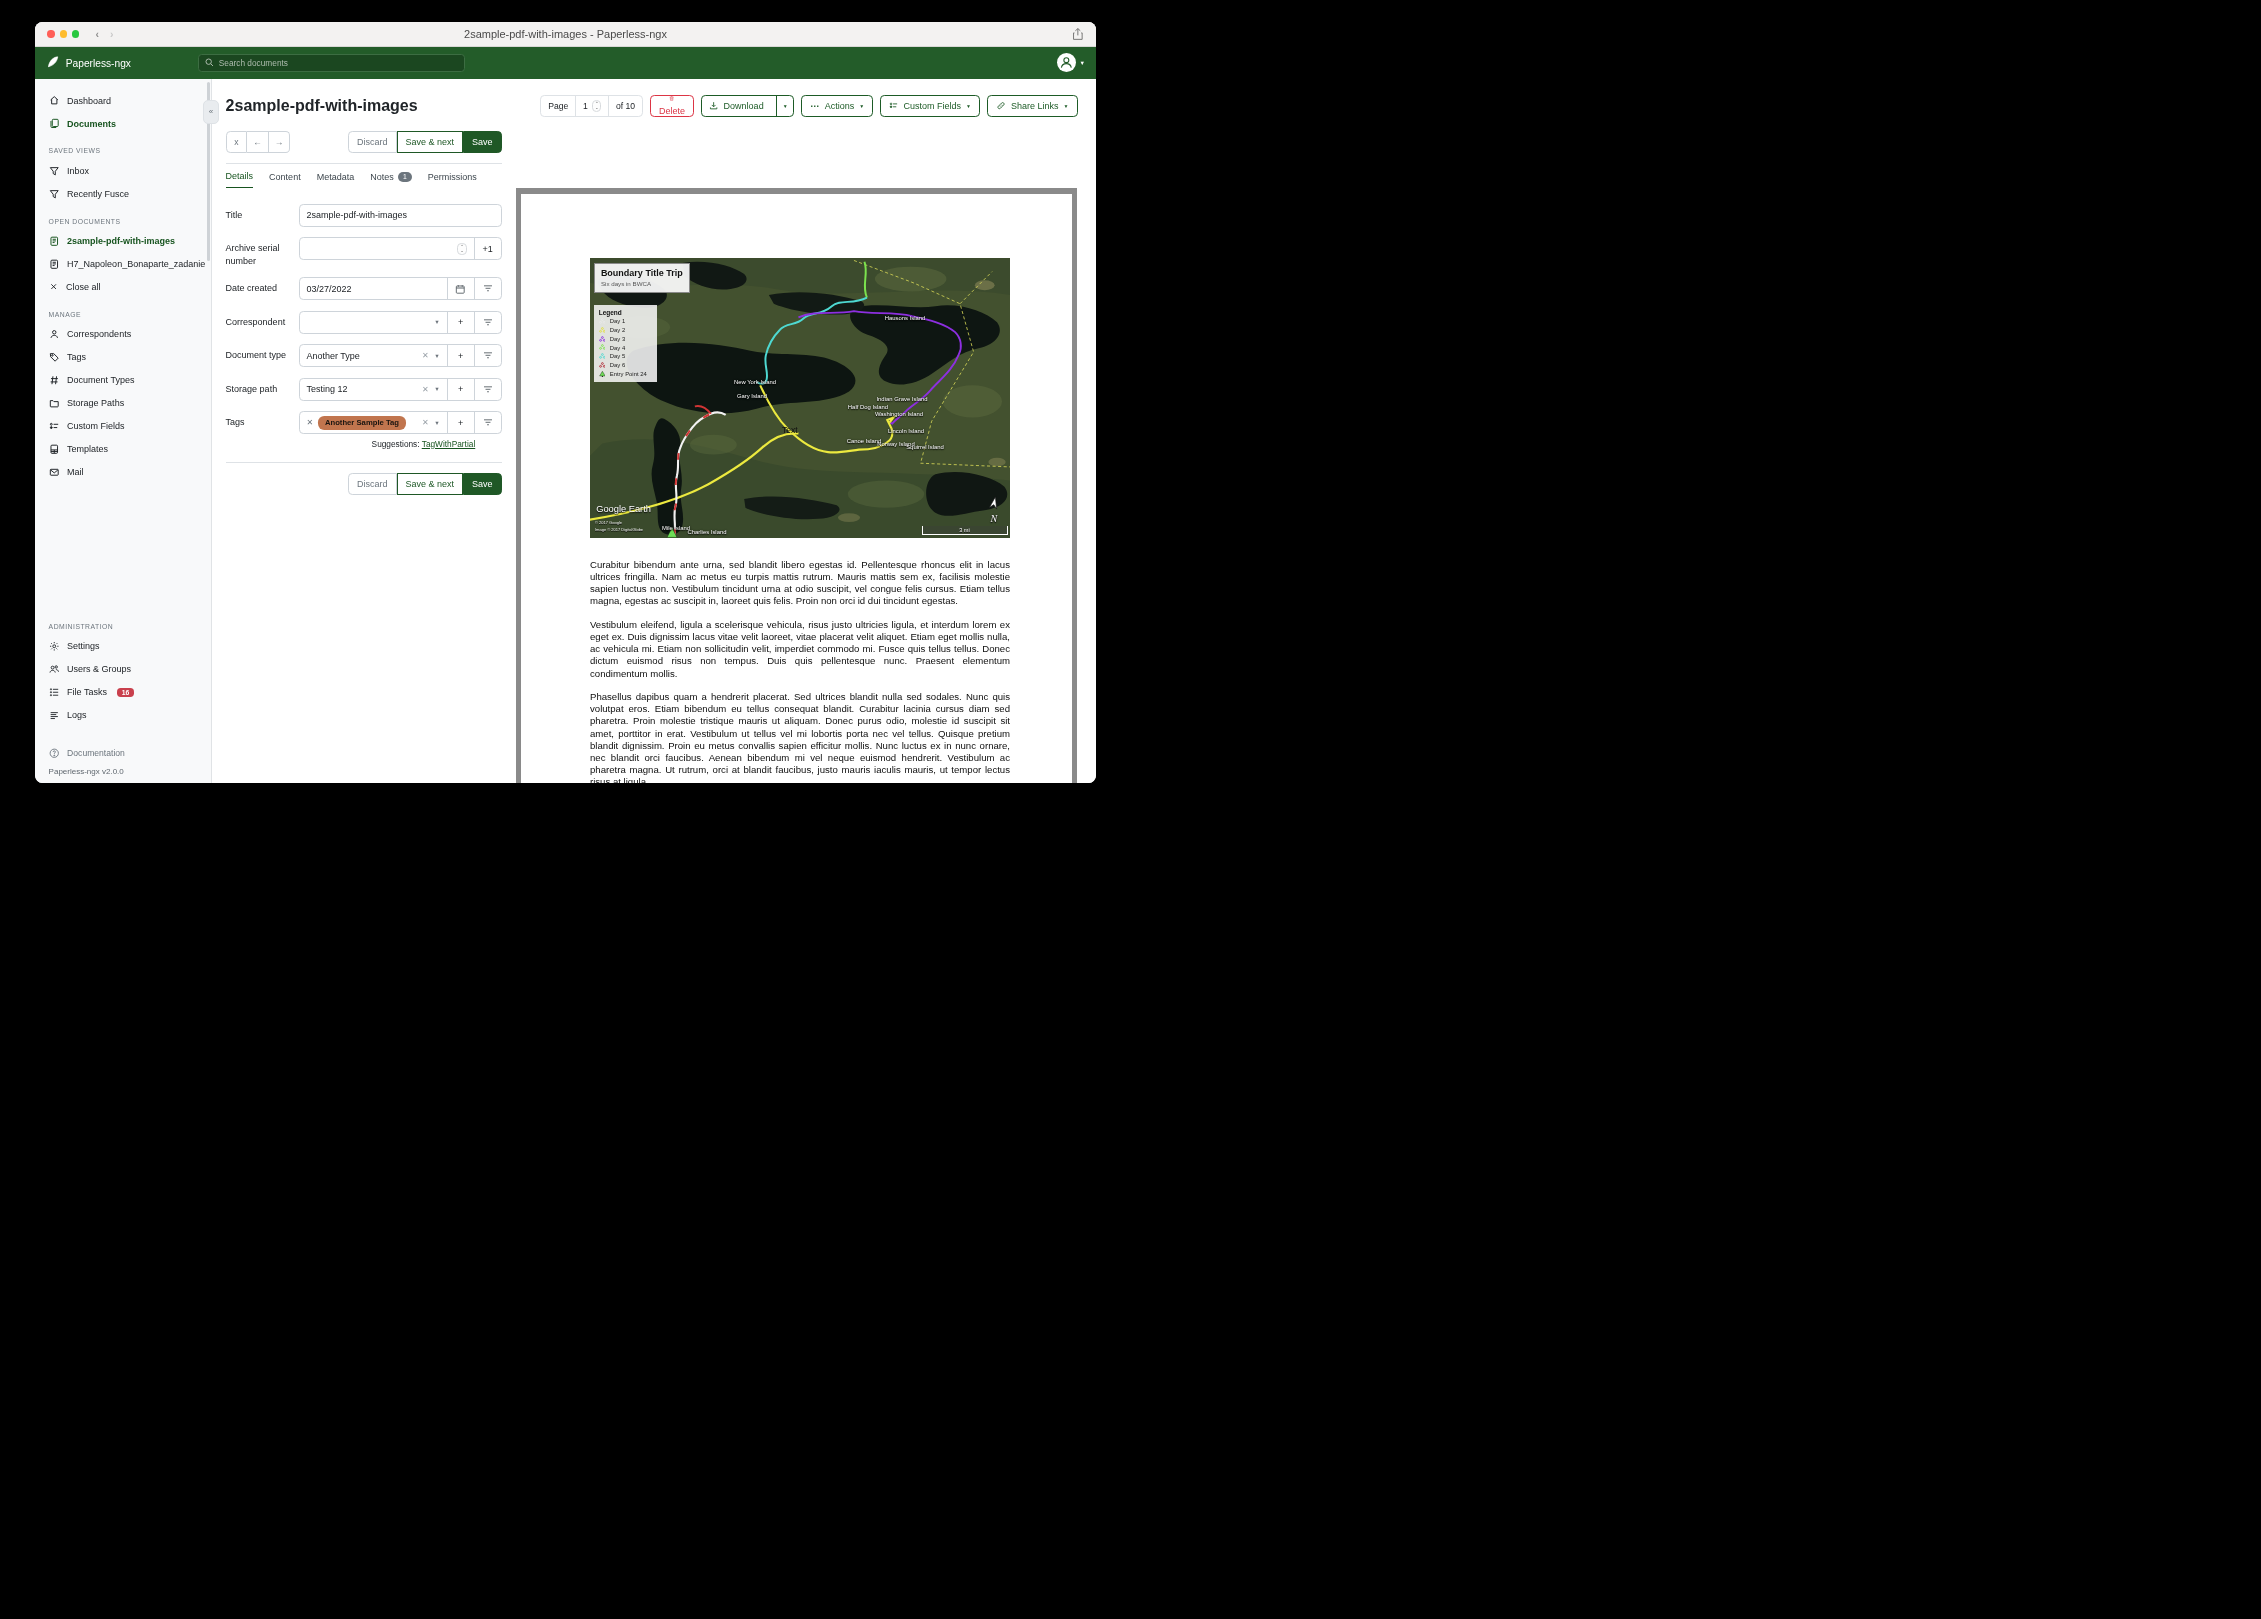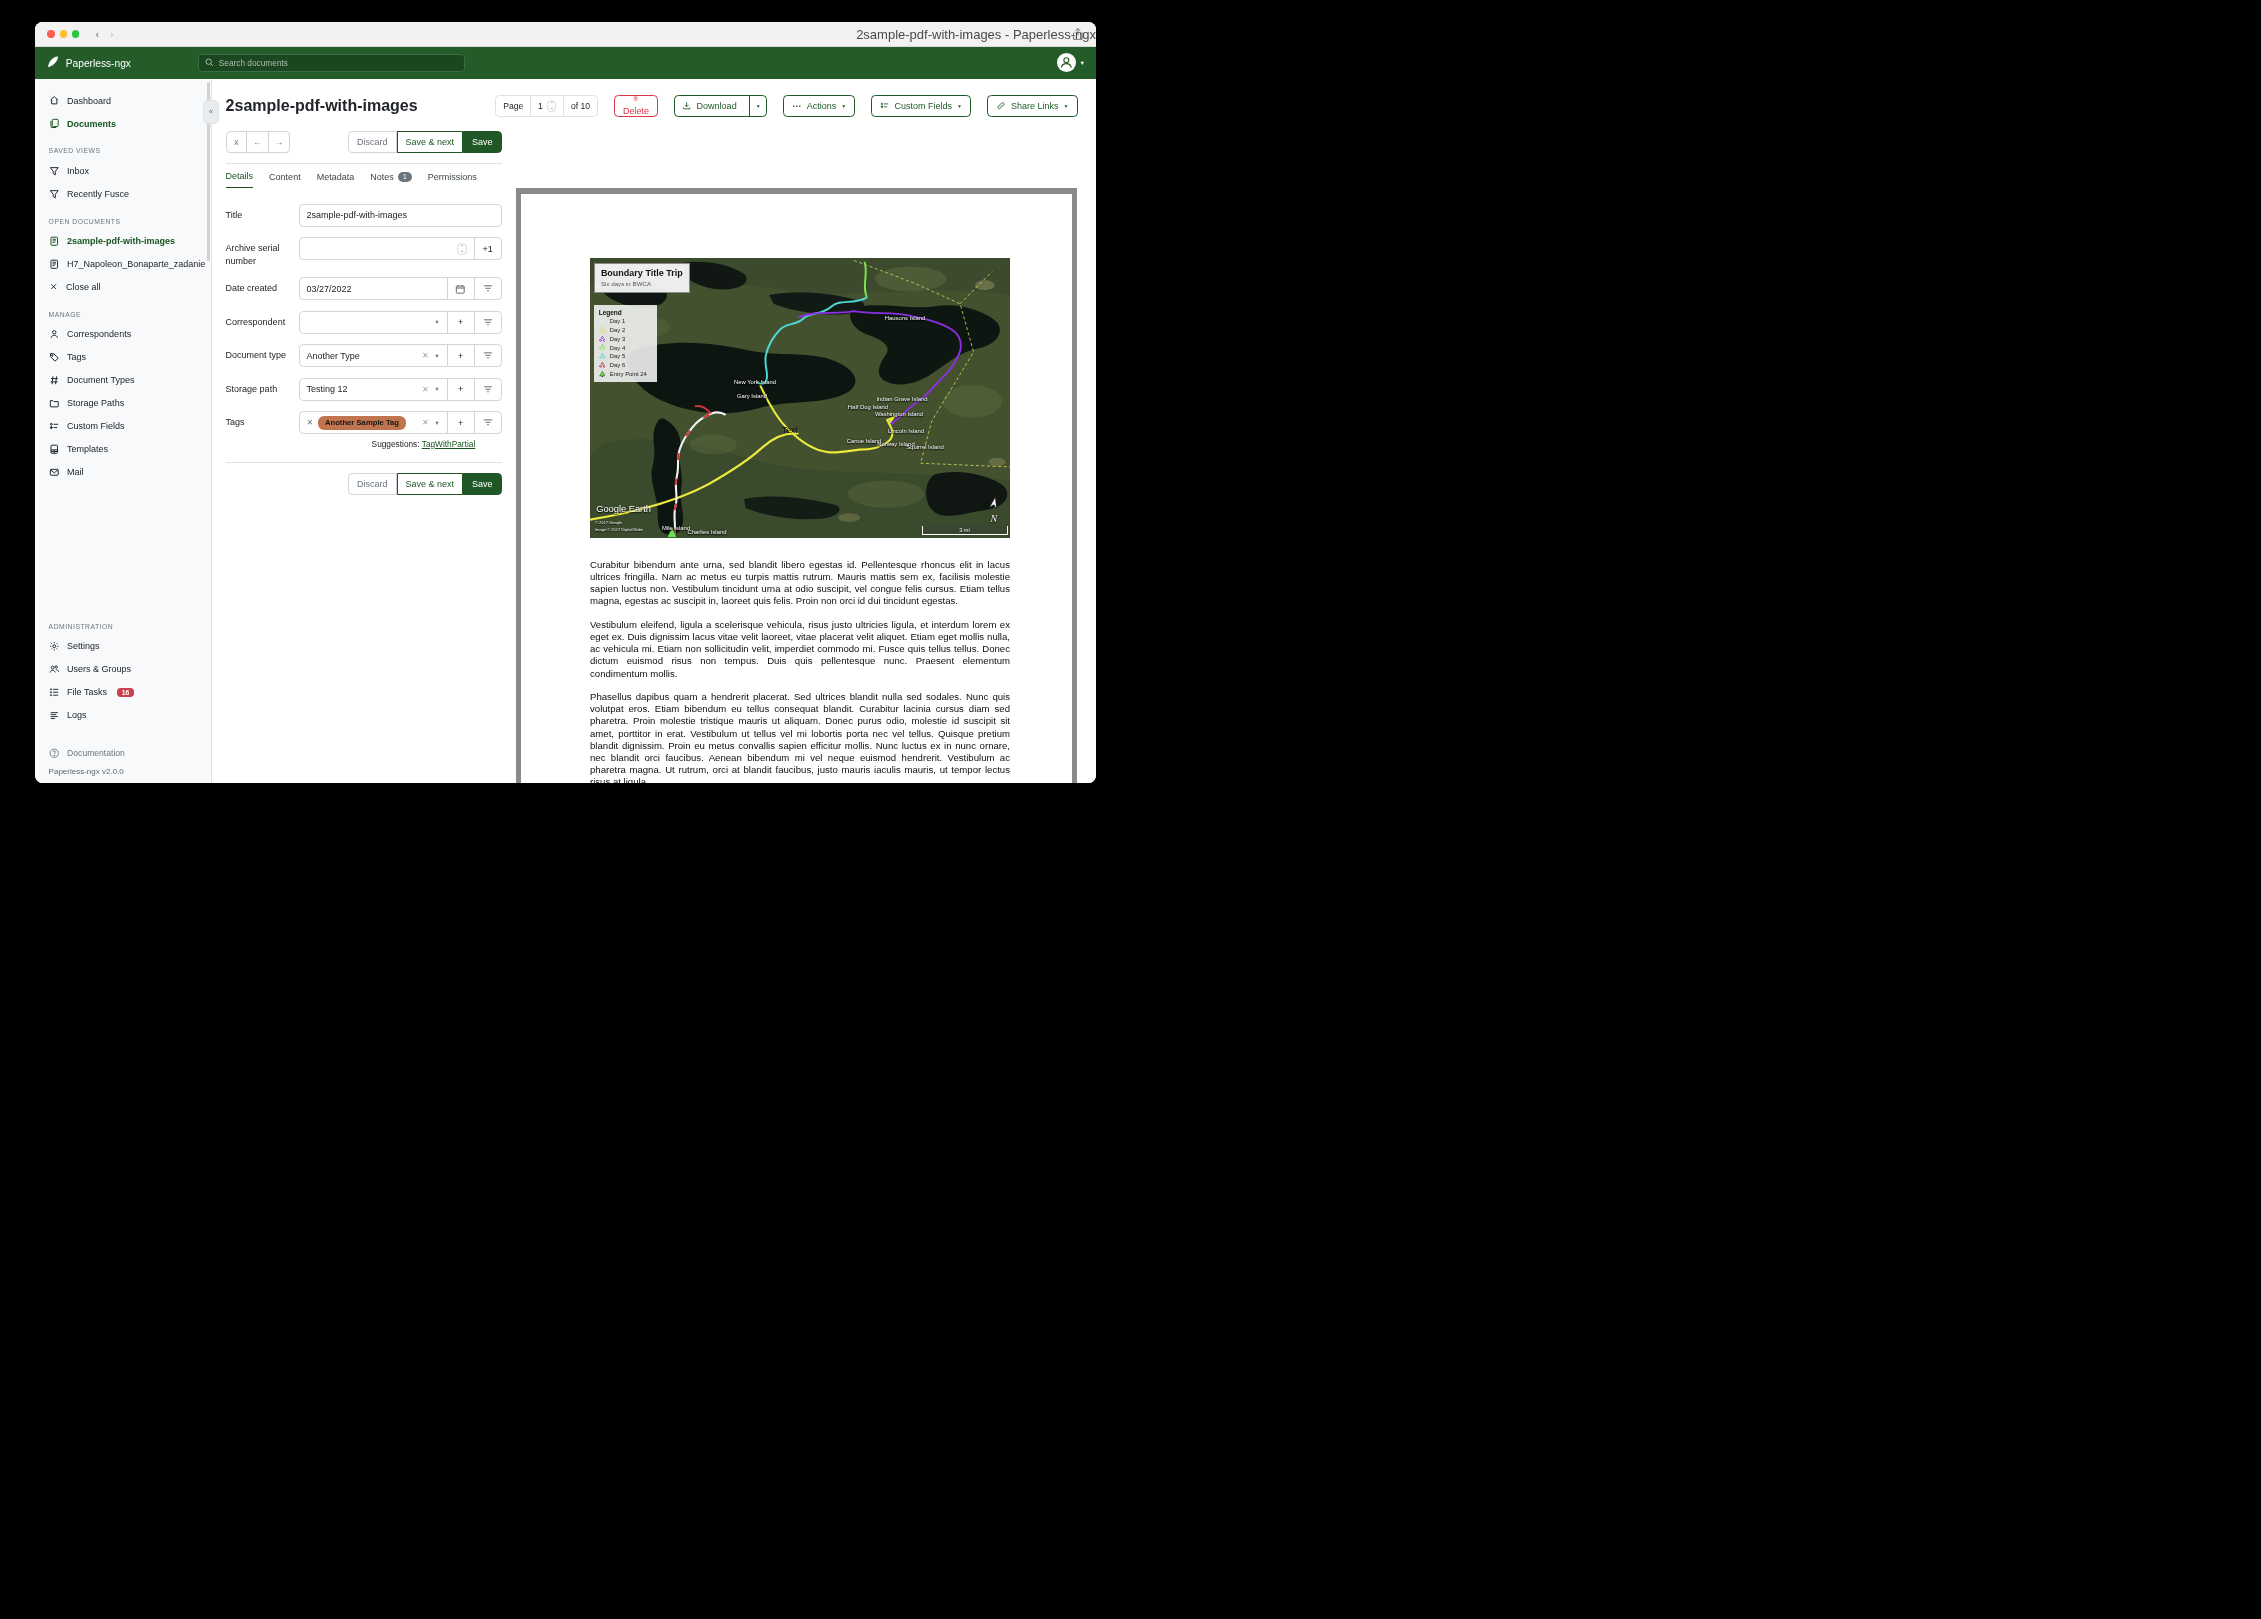--- a/index.html
+++ b/index.html
@@ -11,21 +11,21 @@
 
   
   .titlebar { position:relative; height:25px; background:#f3f2f1; border-bottom:0.6px solid #d9d8d6;
               display:flex; align-items:center; }
   .traffic { display:flex; gap:5px; margin-left:12.3px; }
   .light { width:7.4px; height:7.4px; border-radius:50%; }
   .l-red{background:#ff5f57}.l-yellow{background:#febc2e}.l-green{background:#28c840}
   .navchev { margin-left:16px; display:flex; gap:11px; align-items:center; }
   .chev { font-size:10.5px; color:#8f8f8f; font-weight:700; }
   .chev.fwd { color:#c9c9c9; }
-  .tb-title { position:absolute; left:0; right:0; text-align:right; font-size:13px; color:#4a4a4a; }
+  .tb-title { position:absolute; left:0; right:0; text-align:center; font-size:11px; color:#4a4a4a; }
   .share-icon { position:absolute; right:12.3px; top:6.2px; }
 
   
   .navbar { position:relative; height:32px; background:#235c29; display:flex; align-items:center; }
   .brand { display:flex; align-items:center; gap:6.2px; margin-left:11px; color:#fff; font-size:10.2px; }
   .search { position:absolute; left:163px; top:6.8px; width:267px; height:18.5px;
             background:rgba(0,0,0,.22); border:0.6px solid #3c6d42; border-radius:3.7px;
             display:flex; align-items:center; padding:0 6.2px; gap:5px; }
   .search input { flex:1; background:transparent; border:none; outline:none; color:#dfe7df; font-size:8.3px; }
   .search input::placeholder { color:#aebcae; }
@@ -51,21 +51,21 @@
   .side-footer { position:absolute; left:0; bottom:7.4px; width:100%; }
   .side-footer .side-item { color:#6c757d; font-size:8.6px; height:20px; }
   .version { margin:3.7px 0 0 13.6px; font-size:8px; color:#5f676e; }
   .side-scroll { position:absolute; right:1.2px; top:2.5px; width:3.1px; height:179px; background:#ced2d6; border-radius:1.9px; }
 
   
   .content { flex:1; position:relative; background:#fff; }
   .doc-header { position:absolute; left:13.6px; top:16px; right:18.5px; display:flex; justify-content:space-between; align-items:center; }
   h1.doc-title { font-size:16px; font-weight:600; color:#212529; }
 
-  .toolbar { display:flex; gap:16px; align-items:center;margin-left:8px; }
+  .toolbar { display:flex; gap:7px; align-items:center;margin-left:8px; }
   .pg-group { display:flex; align-items:stretch; height:22px; border:0.6px solid #dee2e6; border-radius:4.3px; background:#fff; overflow:hidden; }
   .pg-group>div { display:flex; align-items:center; padding:0 6.8px; font-size:8.6px; color:#212529; }
   .pg-sep { border-left:0.6px solid #dee2e6; padding:0!important; }
   .pg-val { gap:4.3px; }
   .stepper { display:flex; flex-direction:column; line-height:3.7px; font-size:4.3px; color:#555;
              border:0.6px solid #d7dadd; border-radius:4.3px; padding:1.2px 1.9px; background:#fdfdfd; }
   .btn { height:22px; display:flex; align-items:center; gap:5px; padding:0 8px; border-radius:4.3px;
          font-size:9px; background:#fff; cursor:pointer; white-space:nowrap; }
   .btn-red { border:0.9px solid #dc3545; color:#dc3545;flex-direction:column; }
   .btn-green { border:0.9px solid #1d5b26; color:#1d5b26; }

